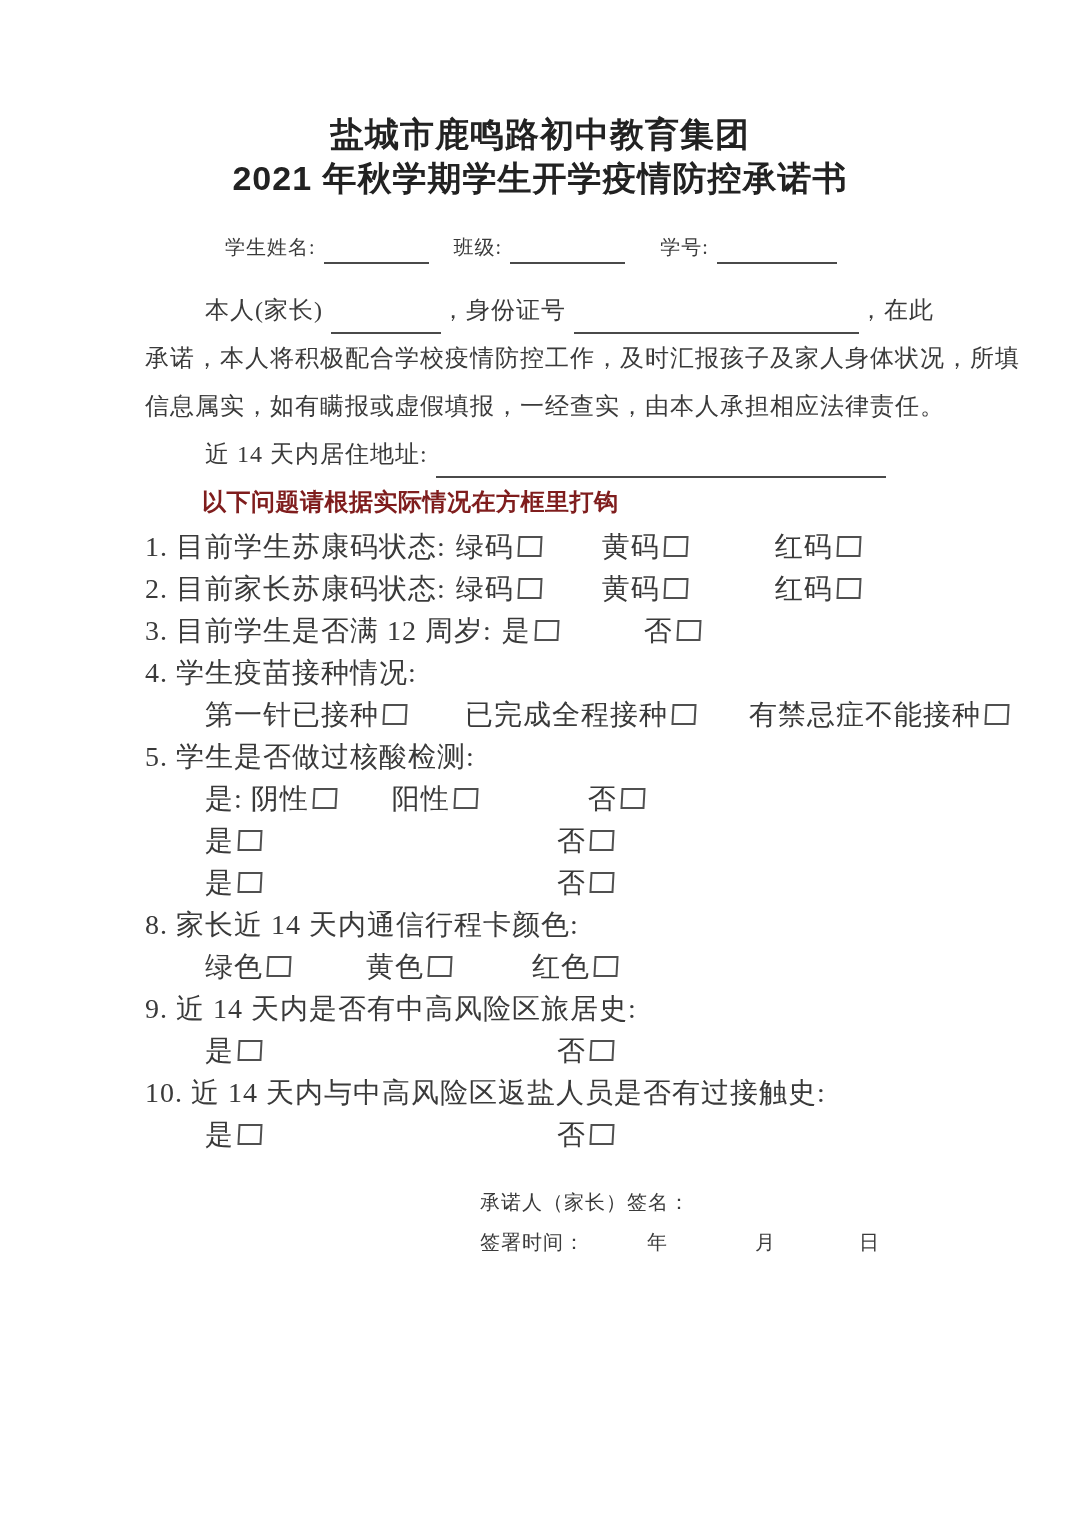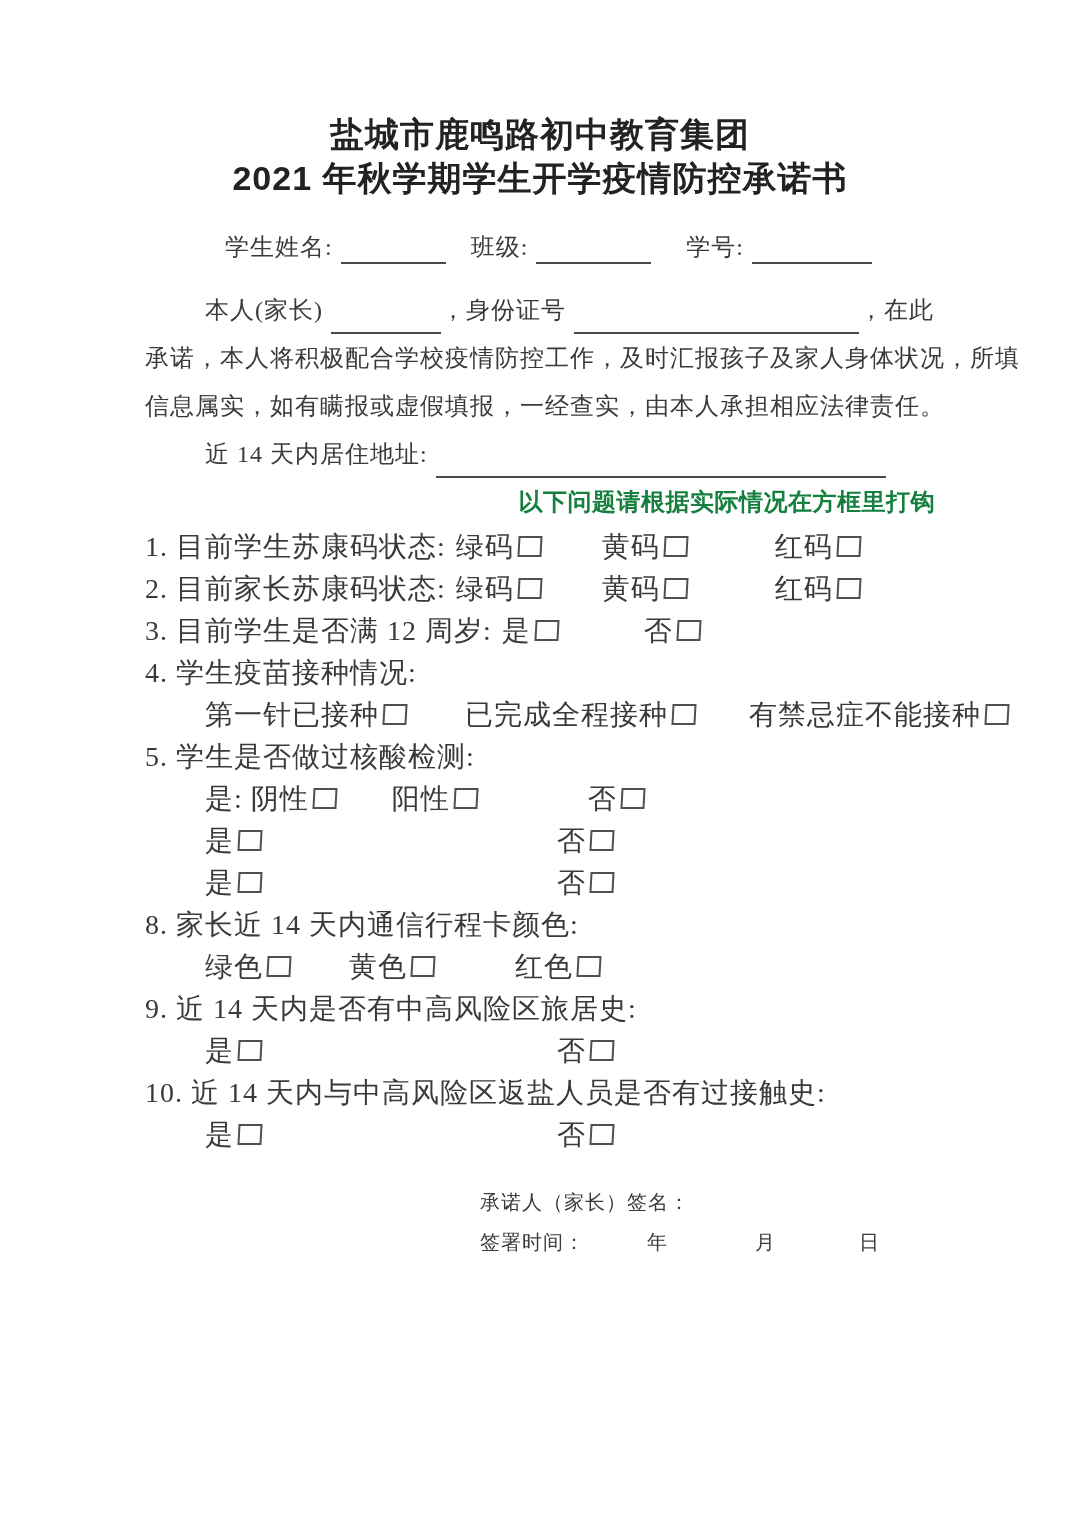--- a/index.html
+++ b/index.html
@@ -19,21 +19,21 @@
     font-weight:700;
     font-size:34px;
     line-height:44px;
     color:#222222;
     letter-spacing:1px;
   }
 
   .student-row{
     margin-top:30px;
     margin-left:80px;
-    font-size:24px;
+    font-size:20px;
     letter-spacing:1px;
     line-height:34px;
     white-space:nowrap;
   }
 
   .blank{
     display:inline-block;
     border-bottom:2px solid #4a4a4a;
     height:26px;
     vertical-align:bottom;
@@ -50,45 +50,44 @@
 
   .address-row{
     font-size:24px;letter-spacing:1px;line-height:48px;
     padding-left:60px;white-space:nowrap;
   }
 
   .instruction{
     font-family:"Liberation Sans","DejaVu Sans",sans-serif;
     font-weight:700;
     font-size:24px;
-    color:#15803d;
+    color:#7f1d1d;
     letter-spacing:0.5px;
     line-height:48px;
     padding-left:57px;
-    text-align:right;
   }
 
   .questions{font-size:28px;letter-spacing:1px;}
   .qrow{line-height:42px;height:42px;white-space:nowrap;}
   .qrow.opts{padding-left:60px;}
 
   .cb{
     display:inline-block;
     width:20px;height:17px;
     border:2px solid #505050;
     margin-left:4px;
     vertical-align:-1px;
     transform:skewX(-3deg);
     background:transparent;
   }
   .opt{display:inline-block;}
   .g10{margin-left:10px;} .g53{margin-left:53px;} .g55{margin-left:55px;text-align:center;}
   .g58{margin-left:58px;} .g60{margin-left:60px;} .g80{margin-left:80px;}
   .g85{margin-left:85px;} .g87{margin-left:87px;} .g8{margin-left:8px;}
-  .g110{margin-left:110px;} .g115{margin-left:58px;} .g295{margin-left:295px;}
+  .g110{margin-left:110px;} .g115{margin-left:75px;} .g295{margin-left:295px;}
 
   .signature{
     margin-top:26px;
     margin-left:335px;
     font-size:20px;
     letter-spacing:1px;
   }
   .sig-line{line-height:40px;white-space:nowrap;}
   .gy{margin-left:62px;} .gm{margin-left:87px;} .gd{margin-left:83px;}
 </style>

